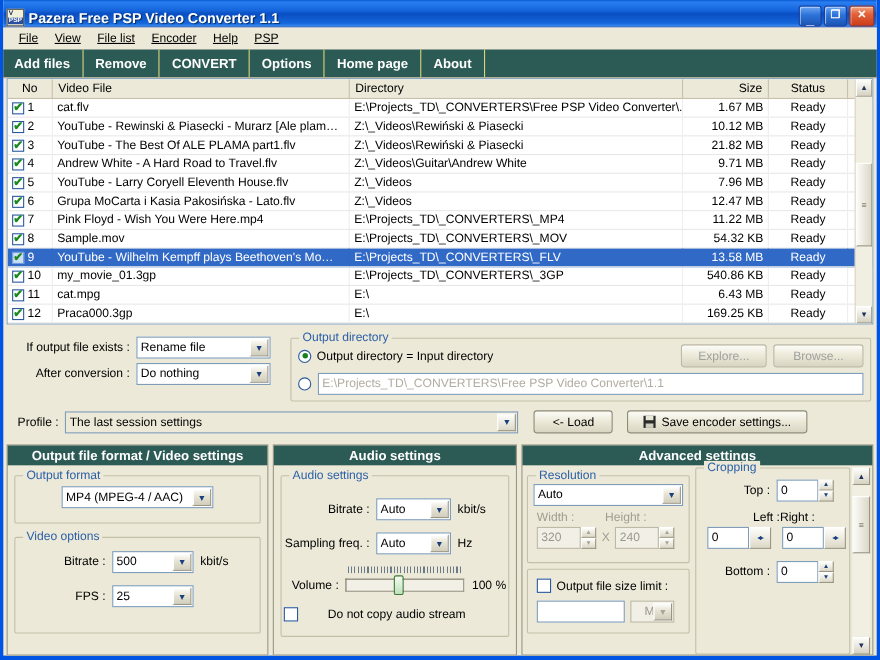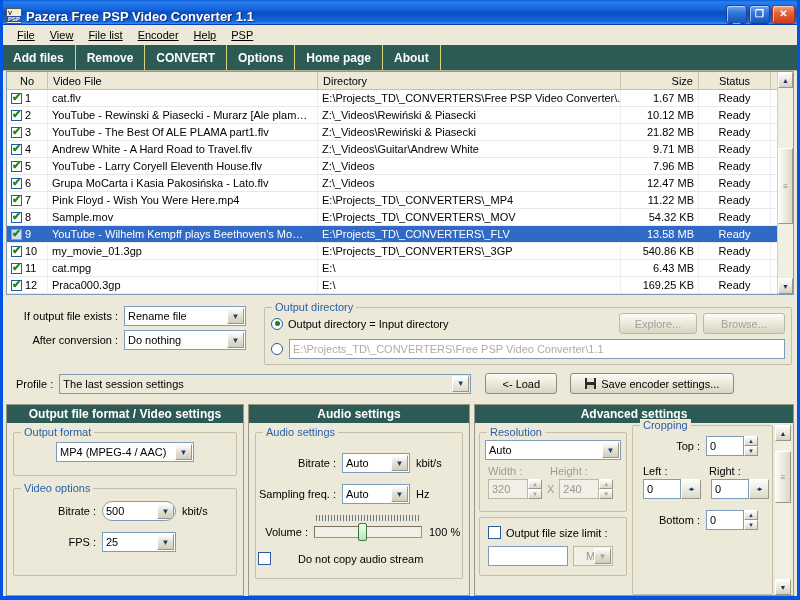--- a/index.html
+++ b/index.html
@@ -544,21 +544,21 @@
             <div class="combo" style="width:138px;">
               <span class="txt">MP4 (MPEG-4 / AAC)</span>
               <span class="arw">▼</span>
             </div>
           </div>
         </div>
         <div class="gbox" style="height:88px;margin-top:12px;">
           <span class="cap">Video options</span>
           <div style="display:flex;align-items:center;padding:12px 0 0 0;">
             <div class="lblr" style="width:88px;padding-right:6px;">Bitrate :</div>
-            <div class="combo" style="width:74px;border-radius:10px;">
+            <div class="combo" style="width:74px;">
               <span class="txt">500</span>
               <span class="arw">▼</span>
             </div>
             <span style="margin-left:6px;font-size:11px;">kbit/s</span>
           </div>
           <div style="display:flex;align-items:center;padding:11px 0 0 0;">
             <div class="lblr" style="width:88px;padding-right:6px;">FPS :</div>
             <div class="combo" style="width:74px;">
               <span class="txt">25</span>
               <span class="arw">▼</span>
@@ -650,21 +650,21 @@
             <div style="display:flex;align-items:center;padding:7px 5px 0 8px;">
               <div class="txtbox" style="width:80px;"></div>
               <div class="combo gray" style="width:40px;margin-left:5px;padding-left:12px;">
                 <span class="txt">MB</span>
                 <span class="arw">▼</span>
               </div>
             </div>
           </div>
         </div>
 
-        <div class="gbox" style="flex:1;margin-left:5px;margin-top:0;">
+        <div class="gbox" style="flex:1;margin-left:5px;margin-top:0;text-align:right;">
           <span class="cap">Cropping</span>
           <div style="display:flex;align-items:center;justify-content:flex-end;padding:10px 14px 0 0;">
             <span style="font-size:11px;margin-right:6px;">Top :</span>
             <div class="txtbox" style="width:38px;">0</div>
             <div class="spin">
                 <div>▲</div>
                 <div>▼</div>
               </div>
           </div>
           <div style="display:flex;padding:9px 0 0 10px;font-size:11px;">

